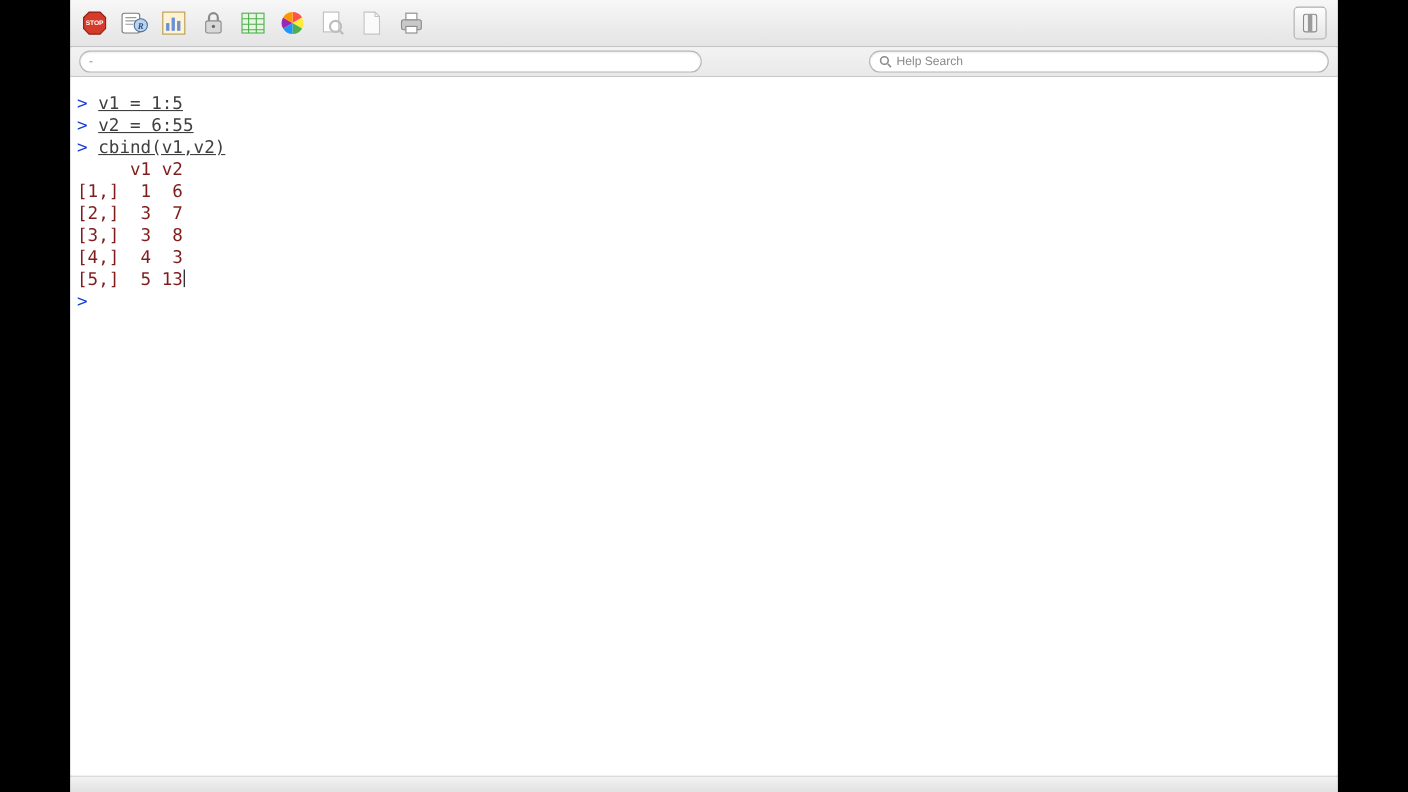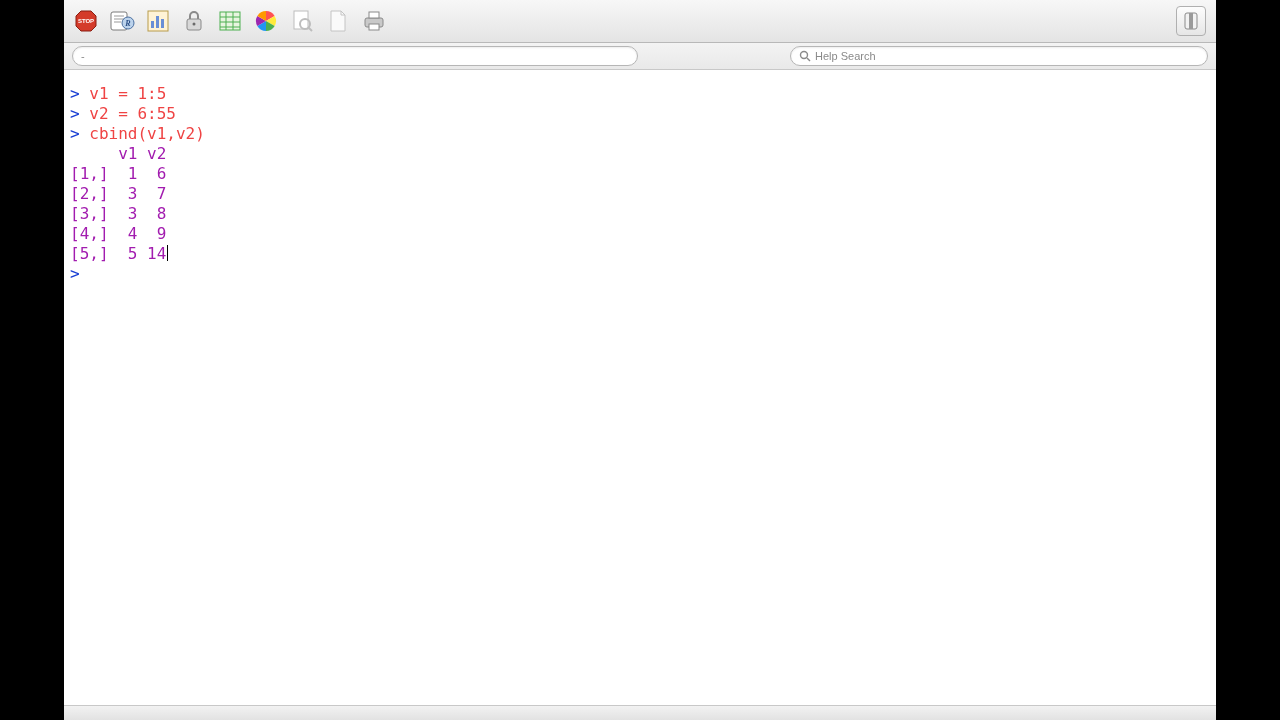--- a/index.html
+++ b/index.html
@@ -83,22 +83,22 @@
     padding: 14px 6px 6px 6px;
     font-family: Menlo, Consolas, monospace;
     font-size: 16px;
     line-height: 20px;
     color: #111;
     white-space: pre;
     overflow: hidden;
     position: relative;
   }
   .prompt { color: #1a3fd4; }
-  .cmd    { color: #ef4444; }
-  .out    { color: #a21caf; }
+  .cmd    { color: #404040; text-decoration: underline; }
+  .out    { color: #7f1d1d; }
   .cursor {
     display: inline-block;
     width: 1px;
     height: 16px;
     background: #000;
     vertical-align: -2px;
     margin-left: 1px;
   }
   .statusbar {
     height: 14px;
@@ -200,18 +200,18 @@
     </div>
   </div>
 
   <div class="console" id="console"><span class="prompt">&gt; </span><span class="cmd">v1 = 1:5</span>
 <span class="prompt">&gt; </span><span class="cmd">v2 = 6:55</span>
 <span class="prompt">&gt; </span><span class="cmd">cbind(v1,v2)</span>
 <span class="out">     v1 v2</span>
 <span class="out">[1,]  1  6</span>
 <span class="out">[2,]  3  7</span>
 <span class="out">[3,]  3  8</span>
-<span class="out">[4,]  4  9</span>
-<span class="out">[5,]  5 14</span><span class="cursor"></span>
+<span class="out">[4,]  4  3</span>
+<span class="out">[5,]  5 13</span><span class="cursor"></span>
 <span class="prompt">&gt; </span></div>
 
   <div class="statusbar"></div>
 </div>
 
 </body></html>

